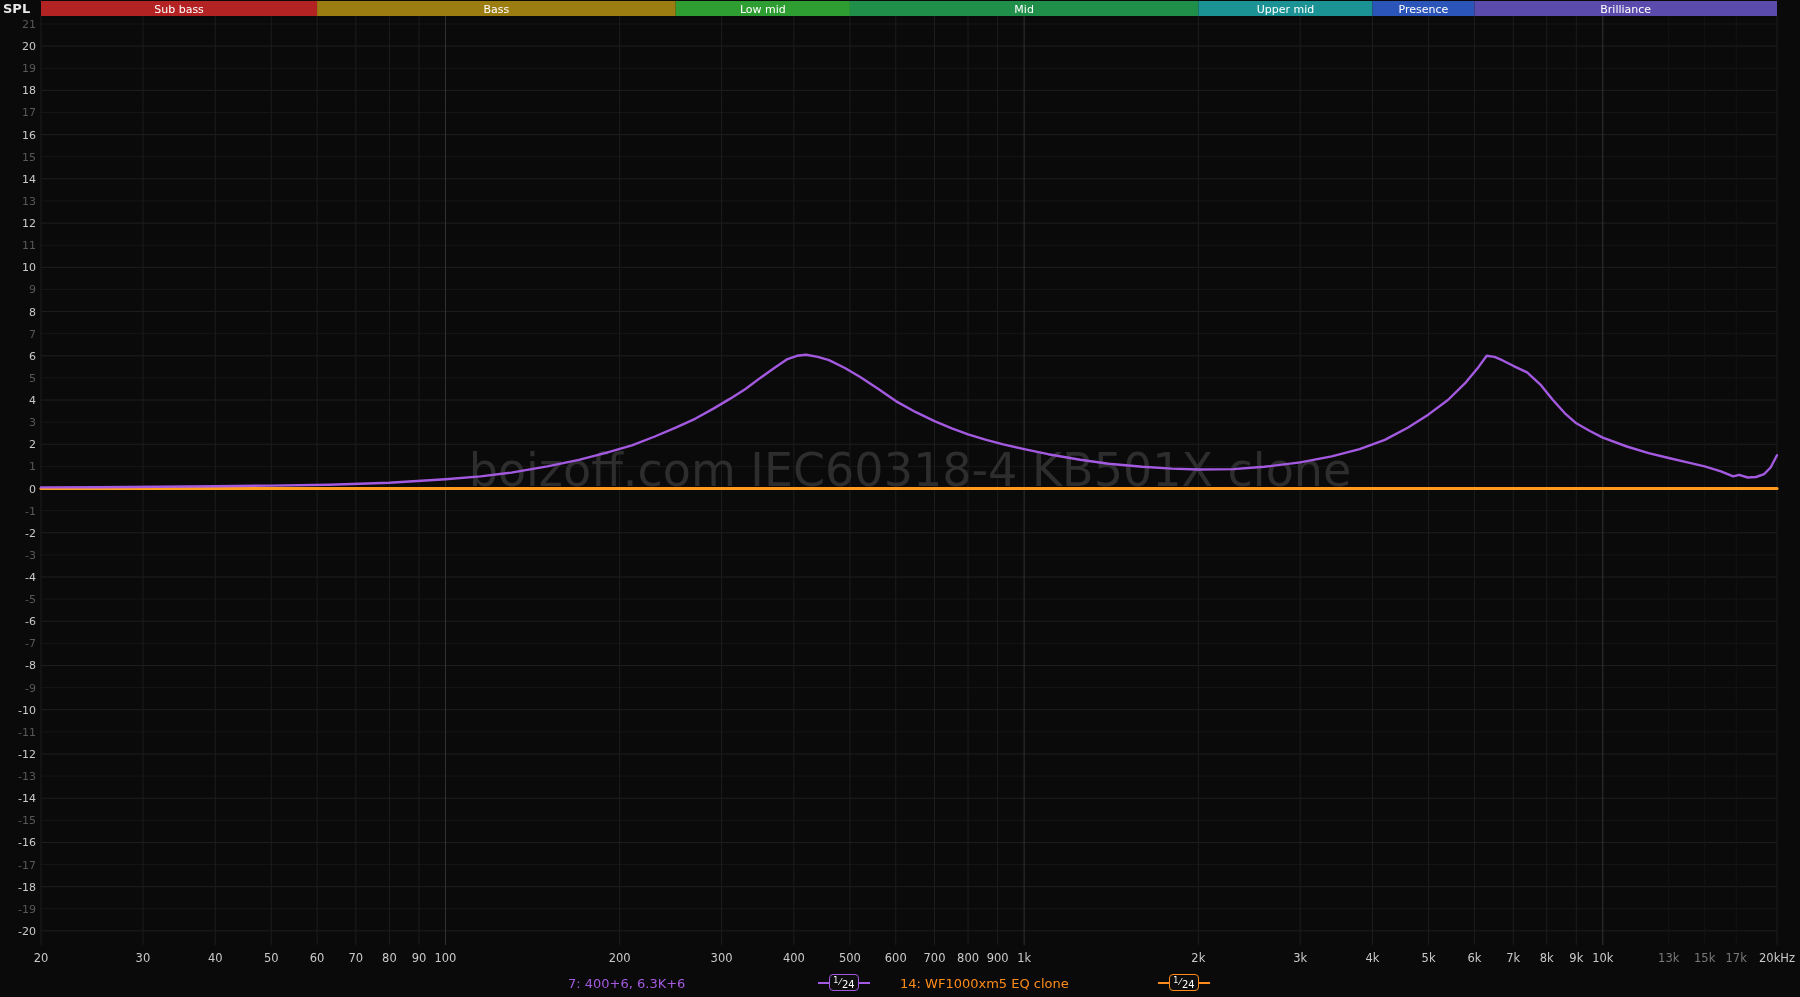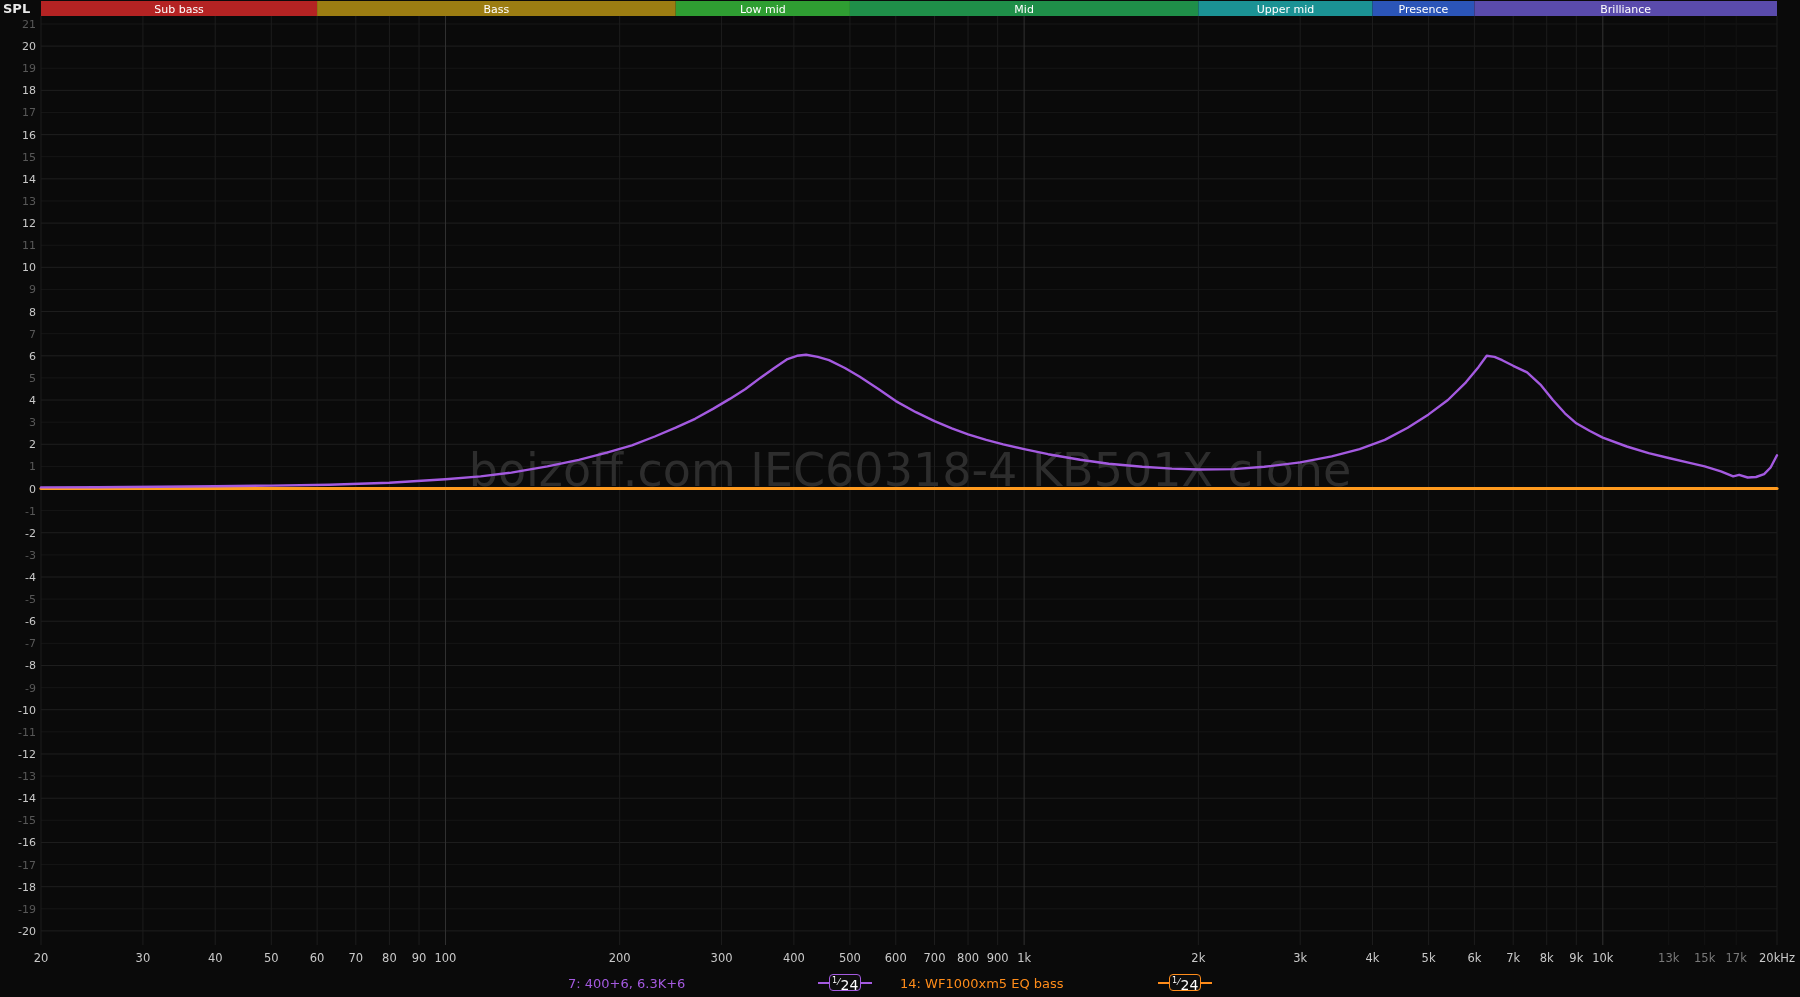--- a/index.html
+++ b/index.html
@@ -22,21 +22,21 @@
   .smooth-badge.p .wing{background:#a45ae0;}
   .smooth-badge.o .wing{background:#ff8c1a;}
   .frac-box{
     display:inline-flex;align-items:center;justify-content:center;
     min-width:24px;height:15px;padding:0 2px;
     border-radius:4px;background:#0d0d0d;color:#fff;font-size:9px;line-height:1;
   }
   .smooth-badge.p .frac-box{border:1px solid #a45ae0;}
   .smooth-badge.o .frac-box{border:1px solid #ff8c1a;}
   .fnum{font-size:8px;position:relative;top:-2px;}
-  .fden{font-size:14px;position:relative;top:2px;}
+  .fden{font-size:10px;position:relative;top:2px;}
   .fslash{font-size:9px;margin:0 1px;}
 </style>
 </head>
 <body>
 
 <div class="stage">
 
   <svg id="plot" width="1800" height="997">
       <rect x="41" y="16" width="1736" height="929" fill="#0a0a0a"></rect>
       <line x1="41" y1="930.9200000000001" x2="1777" y2="930.9200000000001" stroke="#1f1f1f" stroke-width="1"></line>
@@ -212,21 +212,21 @@
     <span class="smooth-badge p" style="left:818px">
       <i class="wing"></i>
       <span class="frac-box">
           <span class="fnum">1</span>
           <span class="fslash">⁄</span>
           <span class="fden">24</span>
         </span>
       <i class="wing"></i>
     </span>
 
-    <span class="legend-text o" style="left:900px">14: WF1000xm5 EQ bass</span>
+    <span class="legend-text o" style="left:900px">14: WF1000xm5 EQ clone</span>
 
     <span class="smooth-badge o" style="left:1158px">
       <i class="wing"></i>
       <span class="frac-box">
           <span class="fnum">1</span>
           <span class="fslash">⁄</span>
           <span class="fden">24</span>
         </span>
       <i class="wing"></i>
     </span>

